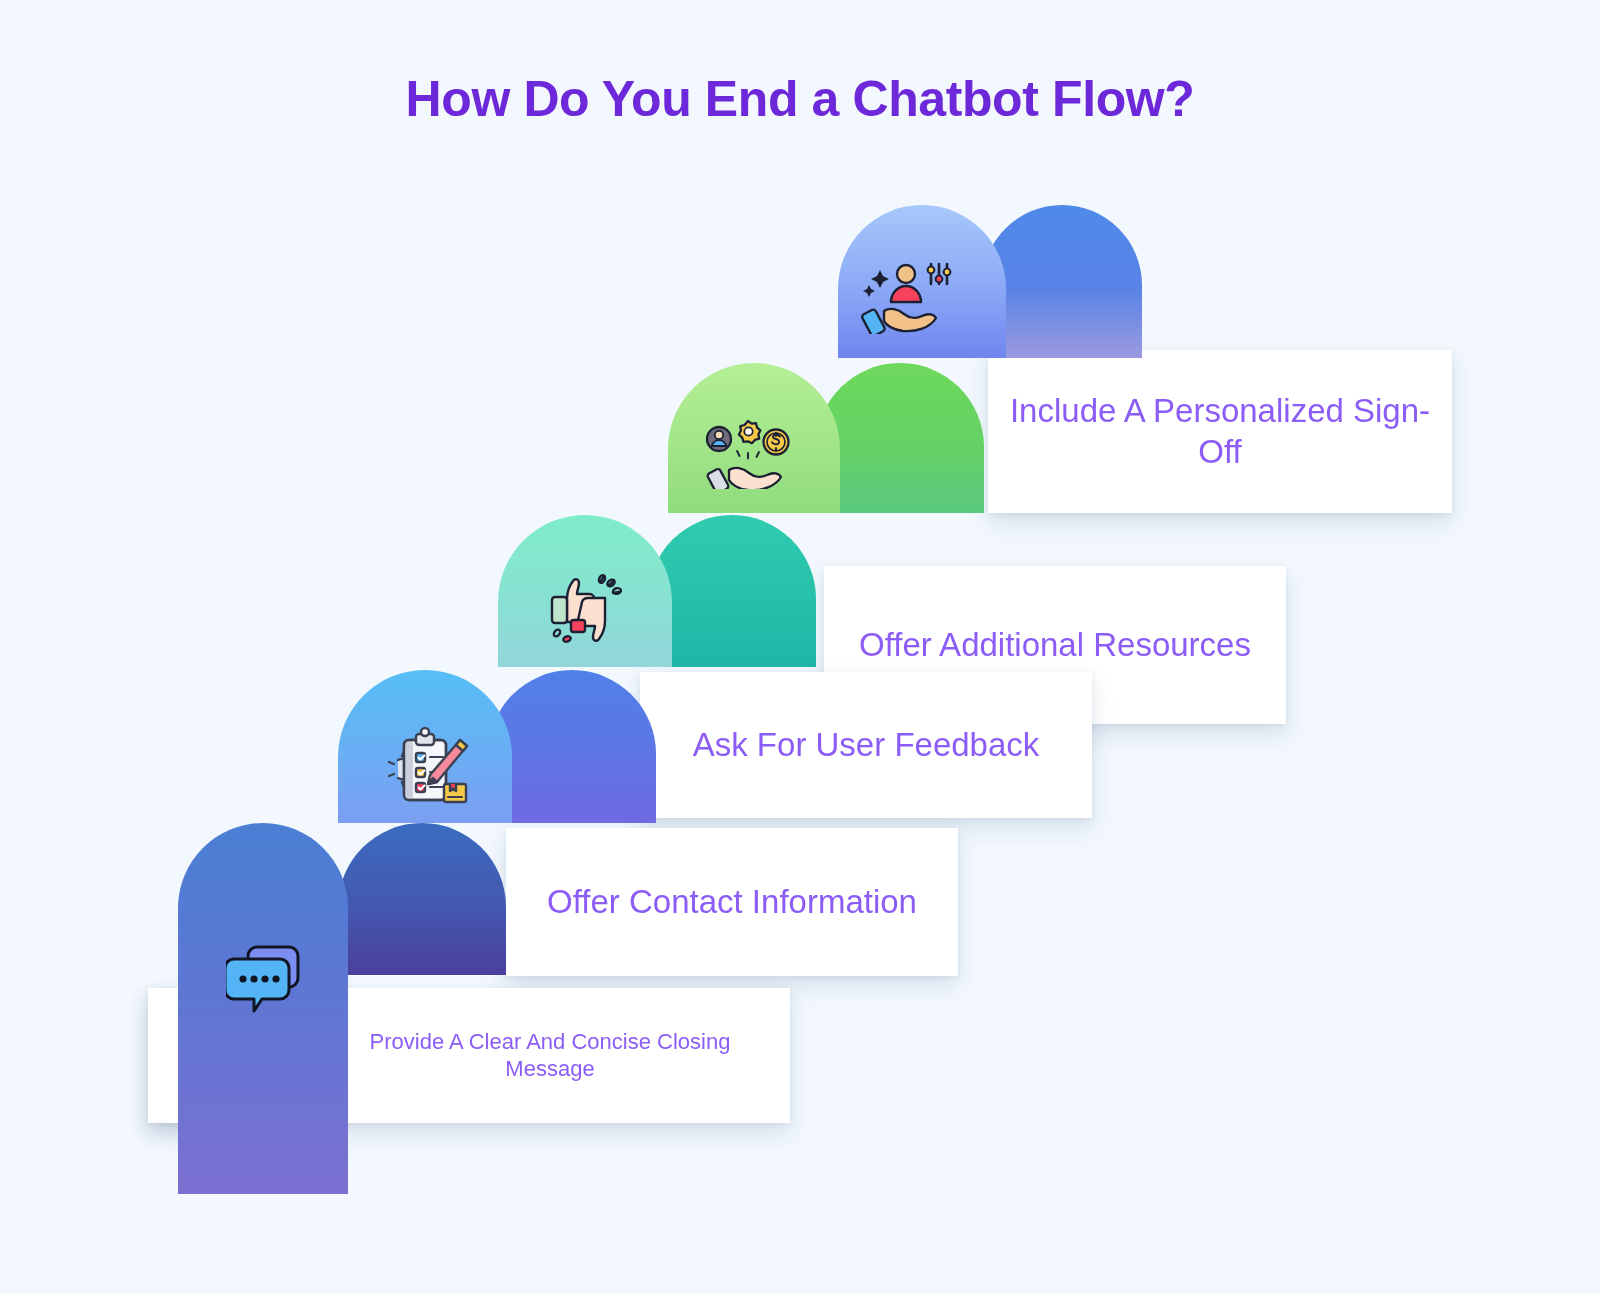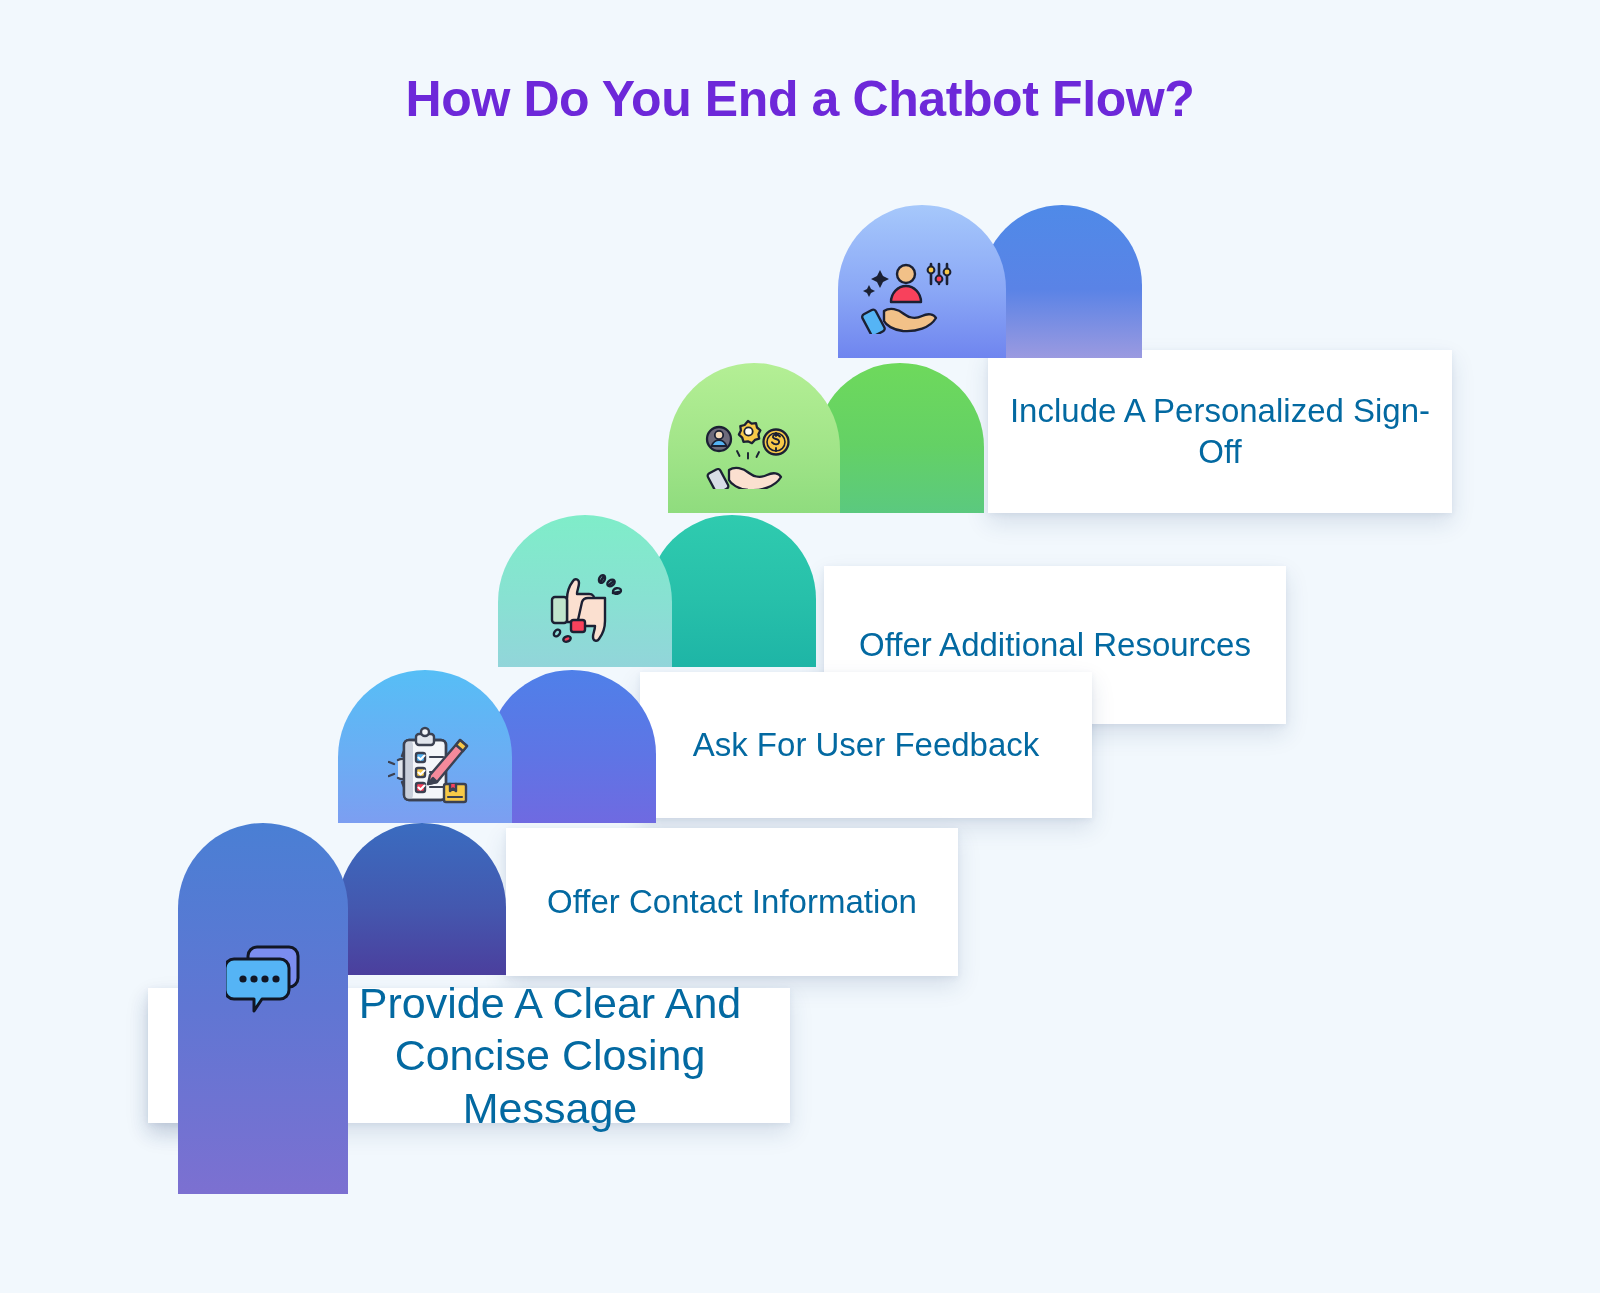--- a/index.html
+++ b/index.html
@@ -44,28 +44,28 @@
     position: absolute;
     background: #ffffff;
     box-shadow: 0 10px 22px rgba(30, 60, 110, 0.13),
                 0 2px 6px rgba(30, 60, 110, 0.07);
     display: flex;
     align-items: center;
     justify-content: center;
     box-sizing: border-box;
   }
   .panel-label {
-    color: #0369a1;
+    color: #8b5cf6;
     font-size: 33px;
     line-height: 1.22;
     text-align: center;
     font-weight: 500;
     padding: 0 18px;
   }
-  .panel-label.wide { font-size: 43px; }
+  .panel-label.wide { font-size: 22px; }
 
   
   .sliver {
     position: absolute;
     background: #ffffff;
     box-shadow: 0 10px 20px rgba(30, 60, 110, 0.12);
   }
 
   
   .arch {

